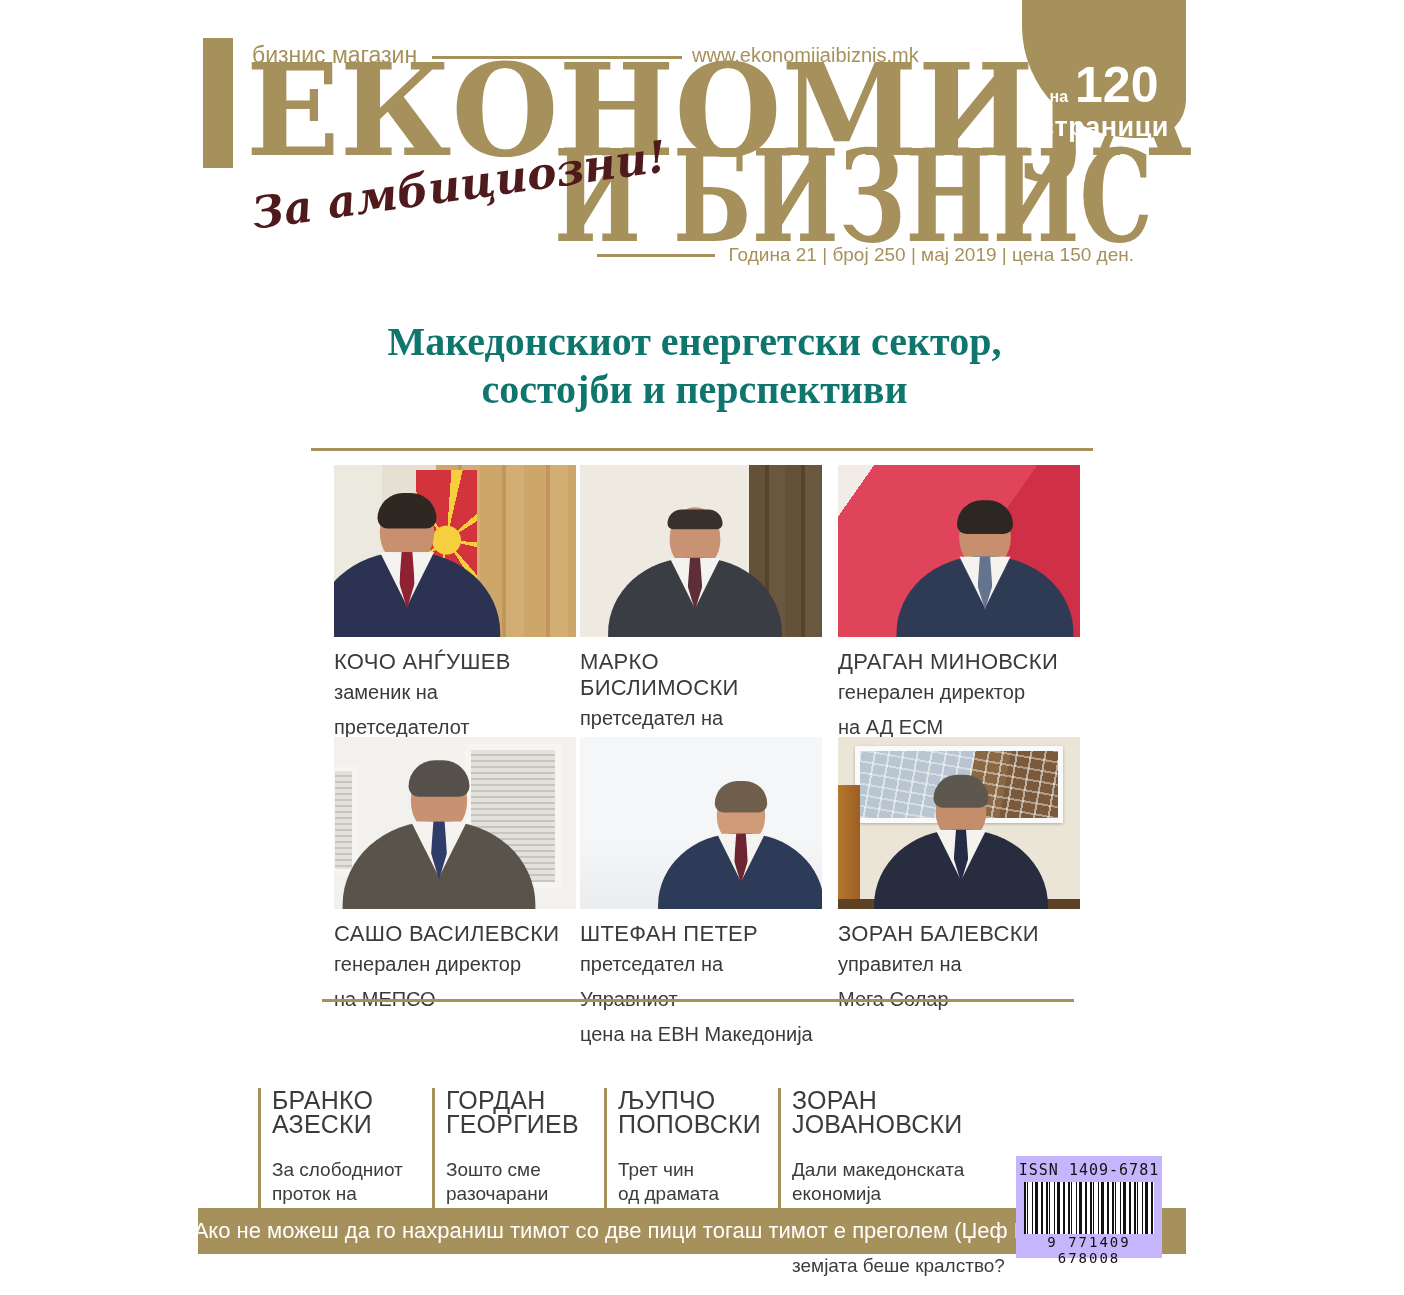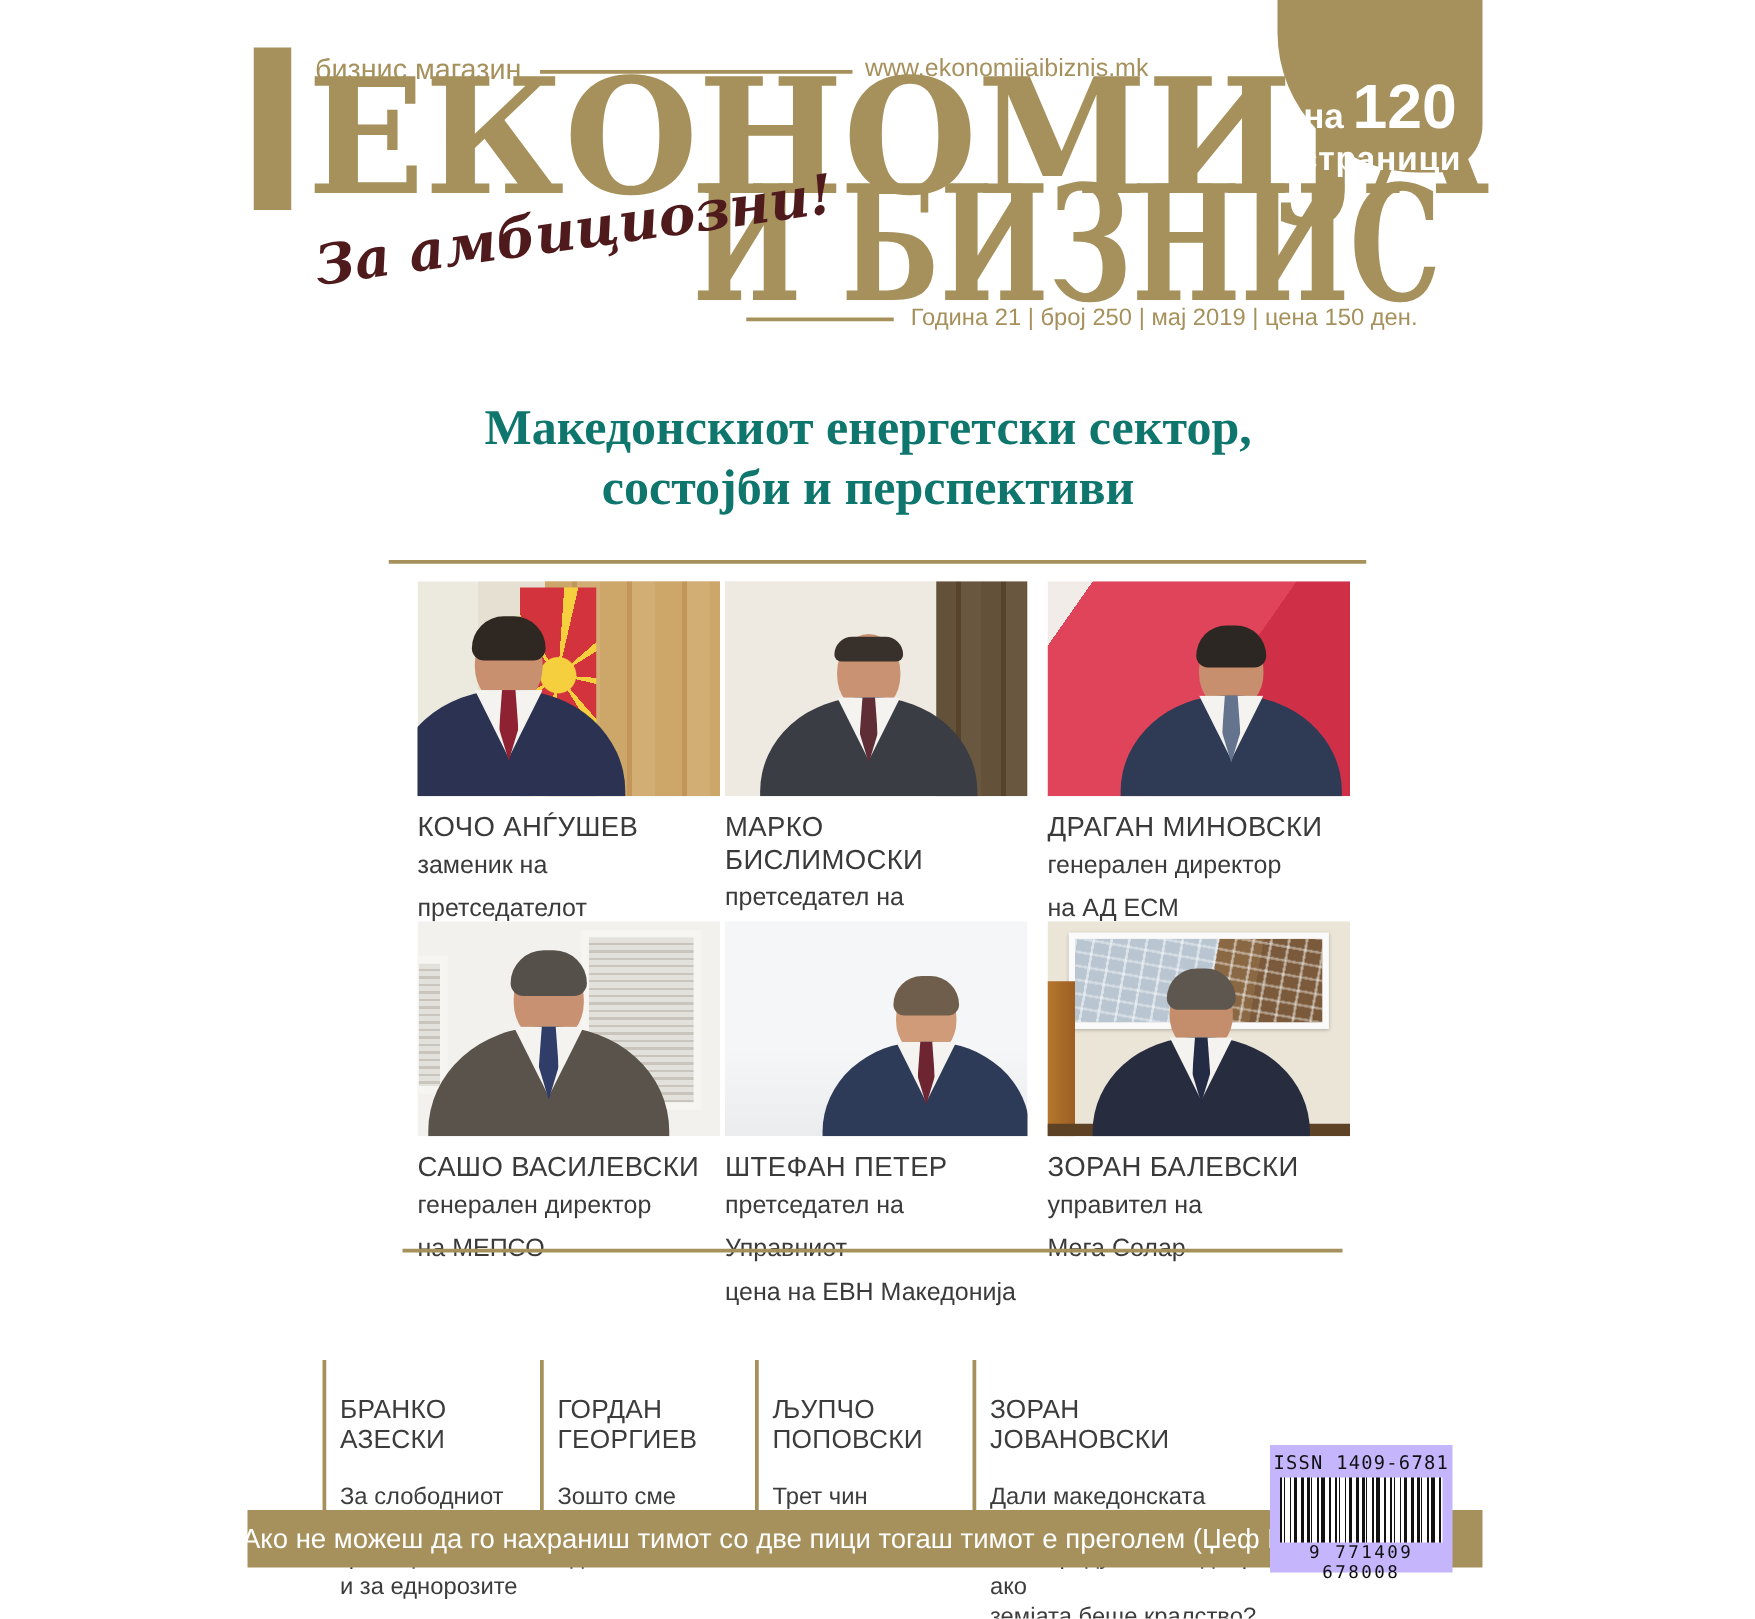--- a/index.html
+++ b/index.html
@@ -22,21 +22,21 @@
           font-weight:bold;font-size:44px;color:#4f1a1c;transform:rotate(-8deg);
           transform-origin:left bottom;white-space:nowrap;}
   .issue-line{right:270px;top:244px;display:flex;align-items:center;gap:14px;}
   .issue-rule{width:118px;height:3px;background:#a6915c;}
   .issue-info{font-size:19px;color:#a6915c;white-space:nowrap;}
 
   .badge{right:218px;top:0;width:164px;height:138px;background:#a6915c;
          border-radius:0 0 38px 112px;color:#fff;text-align:center;box-sizing:border-box;
          padding-top:16px;}
   .badge-top{display:flex;justify-content:center;align-items:baseline;gap:7px;}
-  .badge-prefix{font-size:28px;font-weight:bold;}
+  .badge-prefix{font-size:16px;font-weight:bold;}
   .badge-number{font-size:50px;font-weight:bold;line-height:1;margin-top:44px;}
   .badge-word{font-size:27px;font-weight:bold;margin-top:2px;letter-spacing:.5px;}
 
   
   .headline{left:203px;top:318px;width:983px;text-align:center;color:#0f766e;
             font-family:"Liberation Serif",serif;font-weight:bold;font-size:40px;line-height:48px;}
   .rule-top{left:311px;top:448px;width:782px;height:3px;background:#a6915c;}
   .rule-bottom{left:322px;top:999px;width:752px;height:3px;background:#a6915c;}
 
   
@@ -96,21 +96,21 @@
   .p3{--suit:#2f3a55;--tie:#64748e;--hair:#2d2723;--skin:#c78f6d;--fx:26px;--fs:1.12;}
   .p4{--suit:#5a534c;--tie:#2f3d68;--hair:#56504a;--skin:#c79172;--fx:-16px;--fs:1.22;}
   .p5{--suit:#2d3b58;--tie:#6e2532;--hair:#705e4d;--skin:#cf9b79;--fx:40px;--fs:1.05;}
   .p6{--suit:#272c3f;--tie:#242b44;--hair:#5e574f;--skin:#c48e6c;--fx:2px;--fs:1.1;}
 
   
   .teaser{position:absolute;top:1088px;height:120px;border-left:3px solid #a6915c;
           padding-left:11px;color:#3c3c3c;box-sizing:border-box;}
   .t0{left:258px;width:165px;} .t1{left:432px;width:170px;}
   .t2{left:604px;width:165px;} .t3{left:778px;width:250px;}
-  .t-name{font-size:21px;line-height:24px;white-space:pre-line;letter-spacing:.2px;margin-top:28px;}
+  .t-name{font-size:25px;line-height:24px;white-space:pre-line;letter-spacing:.2px;}
   .t-text{margin-top:22px;font-size:19px;line-height:24px;white-space:pre-line;}
 
   
   .quote-bar{left:198px;top:1208px;width:988px;height:46px;background:#a6915c;z-index:1;
              display:flex;align-items:center;justify-content:center;box-sizing:border-box;
              padding-right:110px;}
   .quote-text{color:#ffffff;font-size:22px;white-space:nowrap;}
   .barcode-box{left:1016px;top:1156px;width:146px;height:102px;background:#c4b5fd;z-index:2;
                text-align:center;box-sizing:border-box;padding-top:5px;}
   .issn{font-family:"DejaVu Sans Mono",monospace;font-size:15px;letter-spacing:1px;color:#111;}

